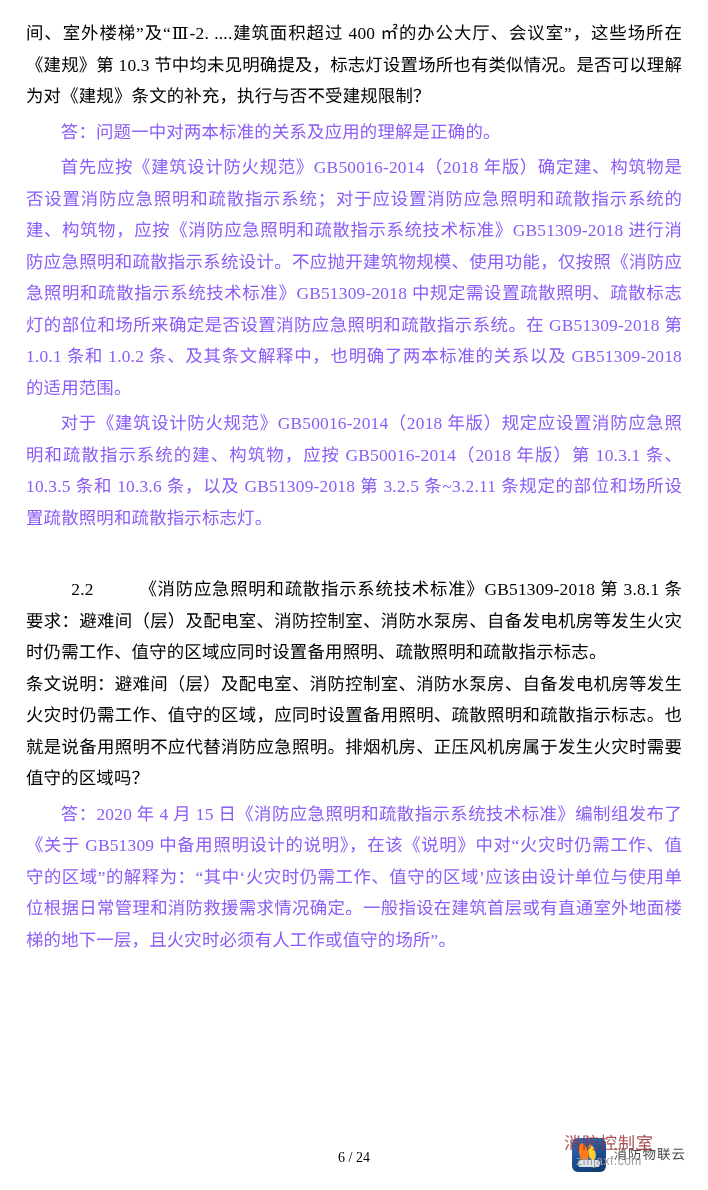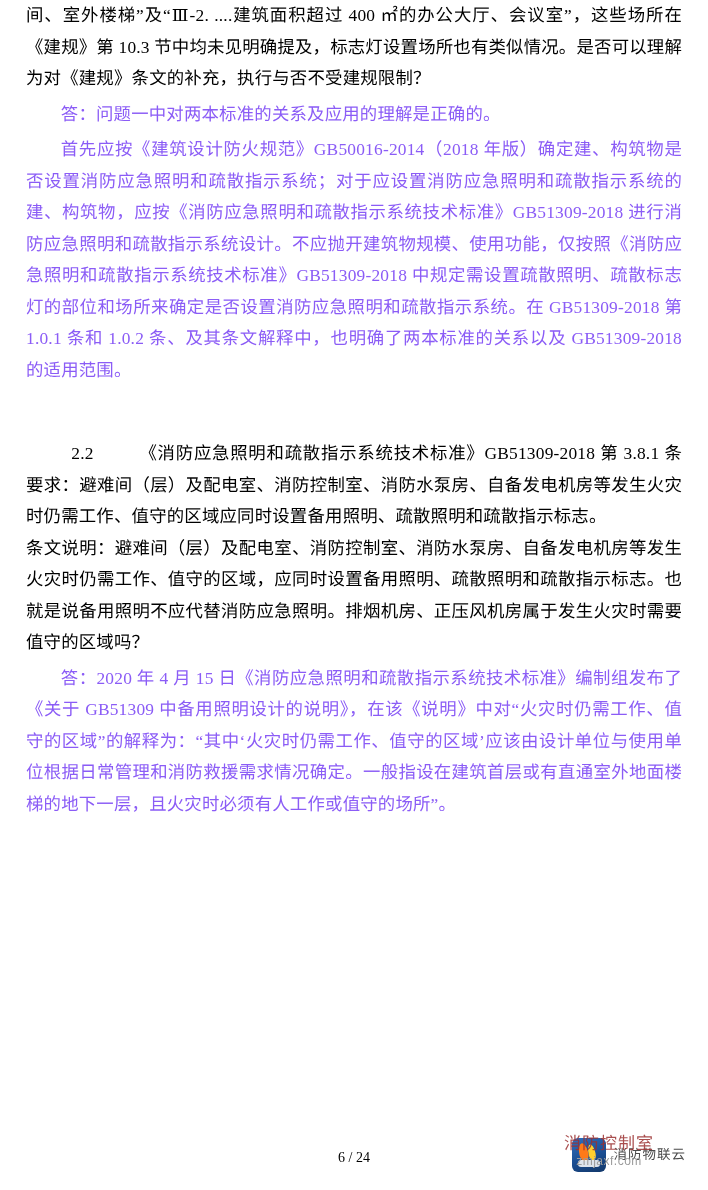--- a/index.html
+++ b/index.html
@@ -14,21 +14,21 @@
     position: relative;
     font-family: "Liberation Serif", "DejaVu Serif", serif;
     color: #000000;
     overflow: hidden;
   }
   .page {
     position: relative;
     width: 708px;
     height: 1190px;
     box-sizing: border-box;
-    padding: 0 26px 0 26px;
+    padding: 18px 26px 0 26px;
   }
   p {
     margin: 0;
     font-size: 17.4px;
     line-height: 31.5px;
     text-align: justify;
     text-justify: inter-ideograph;
     letter-spacing: 0.2px;
   }
   .black {
@@ -40,21 +40,21 @@
   .indent {
     text-indent: 2em;
   }
   .gap-large {
     height: 38px;
   }
   .gap-small {
     height: 4px;
   }
   .q-block {
-    margin-top: 10px;
+    margin-top: 2px;
   }
   .qnum {
     display: inline-block;
   }
   .tabspace {
     display: inline-block;
     width: 2.6em;
   }
   
   .footer {
@@ -161,20 +161,21 @@
   <div class="gap-small"></div>
 
   <p class="red indent">答：问题一中对两本标准的关系及应用的理解是正确的。</p>
 
   <div class="gap-small"></div>
 
   <p class="red indent">首先应按《建筑设计防火规范》GB50016-2014（2018 年版）确定建、构筑物是否设置消防应急照明和疏散指示系统；对于应设置消防应急照明和疏散指示系统的建、构筑物，应按《消防应急照明和疏散指示系统技术标准》GB51309-2018 进行消防应急照明和疏散指示系统设计。不应抛开建筑物规模、使用功能，仅按照《消防应急照明和疏散指示系统技术标准》GB51309-2018 中规定需设置疏散照明、疏散标志灯的部位和场所来确定是否设置消防应急照明和疏散指示系统。在 GB51309-2018 第 1.0.1 条和 1.0.2 条、及其条文解释中，也明确了两本标准的关系以及 GB51309-2018 的适用范围。</p>
 
   <div class="gap-small"></div>
 
+  <p class="red indent">对于《建筑设计防火规范》GB50016-2014（2018 年版）规定应设置消防应急照明和疏散指示系统的建、构筑物，应按 GB50016-2014（2018 年版）第 10.3.1 条、10.3.5 条和 10.3.6 条，以及 GB51309-2018 第 3.2.5 条~3.2.11 条规定的部位和场所设置疏散照明和疏散指示标志灯。</p>
 
   <div class="gap-large"></div>
 
   <p class="black q-block">
     <span class="tabspace"></span><span class="qnum">2.2</span><span class="tabspace"></span><span>《消防应急照明和疏散指示系统技术标准》GB51309-2018 第 3.8.1 条要求：避难间（层）及配电室、消防控制室、消防水泵房、自备发电机房等发生火灾时仍需工作、值守的区域应同时设置备用照明、疏散照明和疏散指示标志。</span>
   </p>
 
   <p class="black">条文说明：避难间（层）及配电室、消防控制室、消防水泵房、自备发电机房等发生火灾时仍需工作、值守的区域，应同时设置备用照明、疏散照明和疏散指示标志。也就是说备用照明不应代替消防应急照明。排烟机房、正压风机房属于发生火灾时需要值守的区域吗？</p>
 
   <div class="gap-small"></div>

